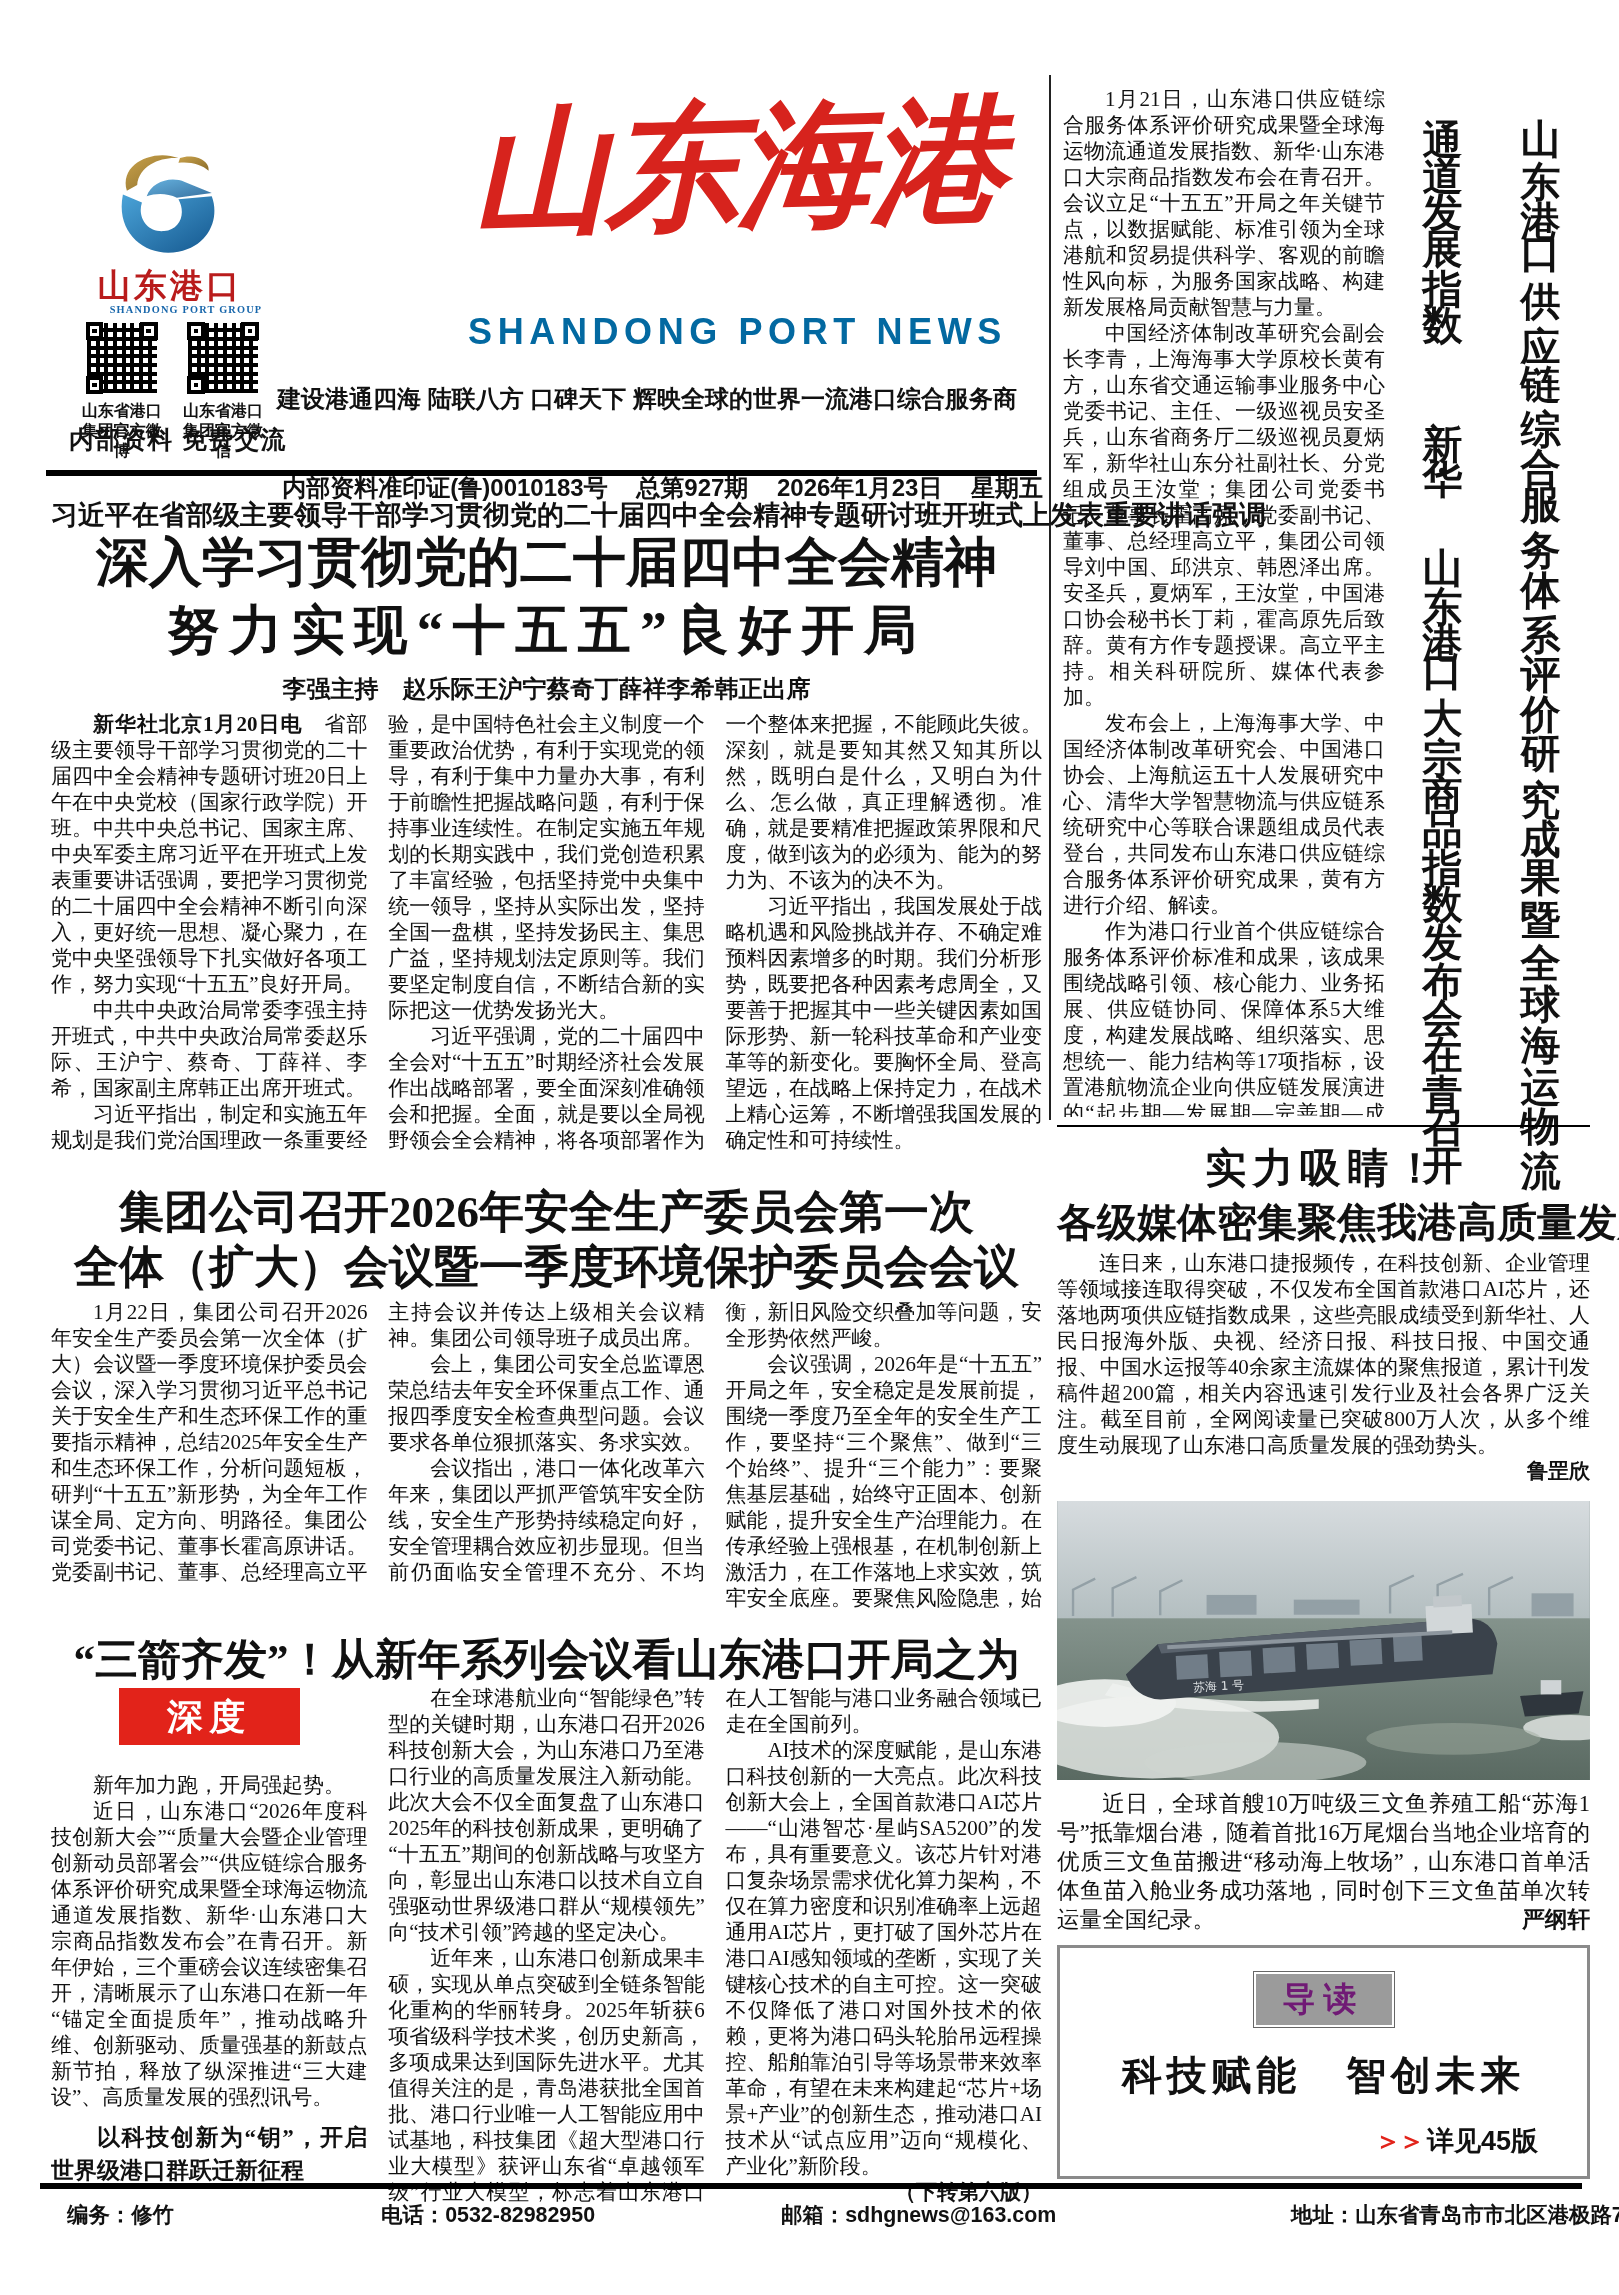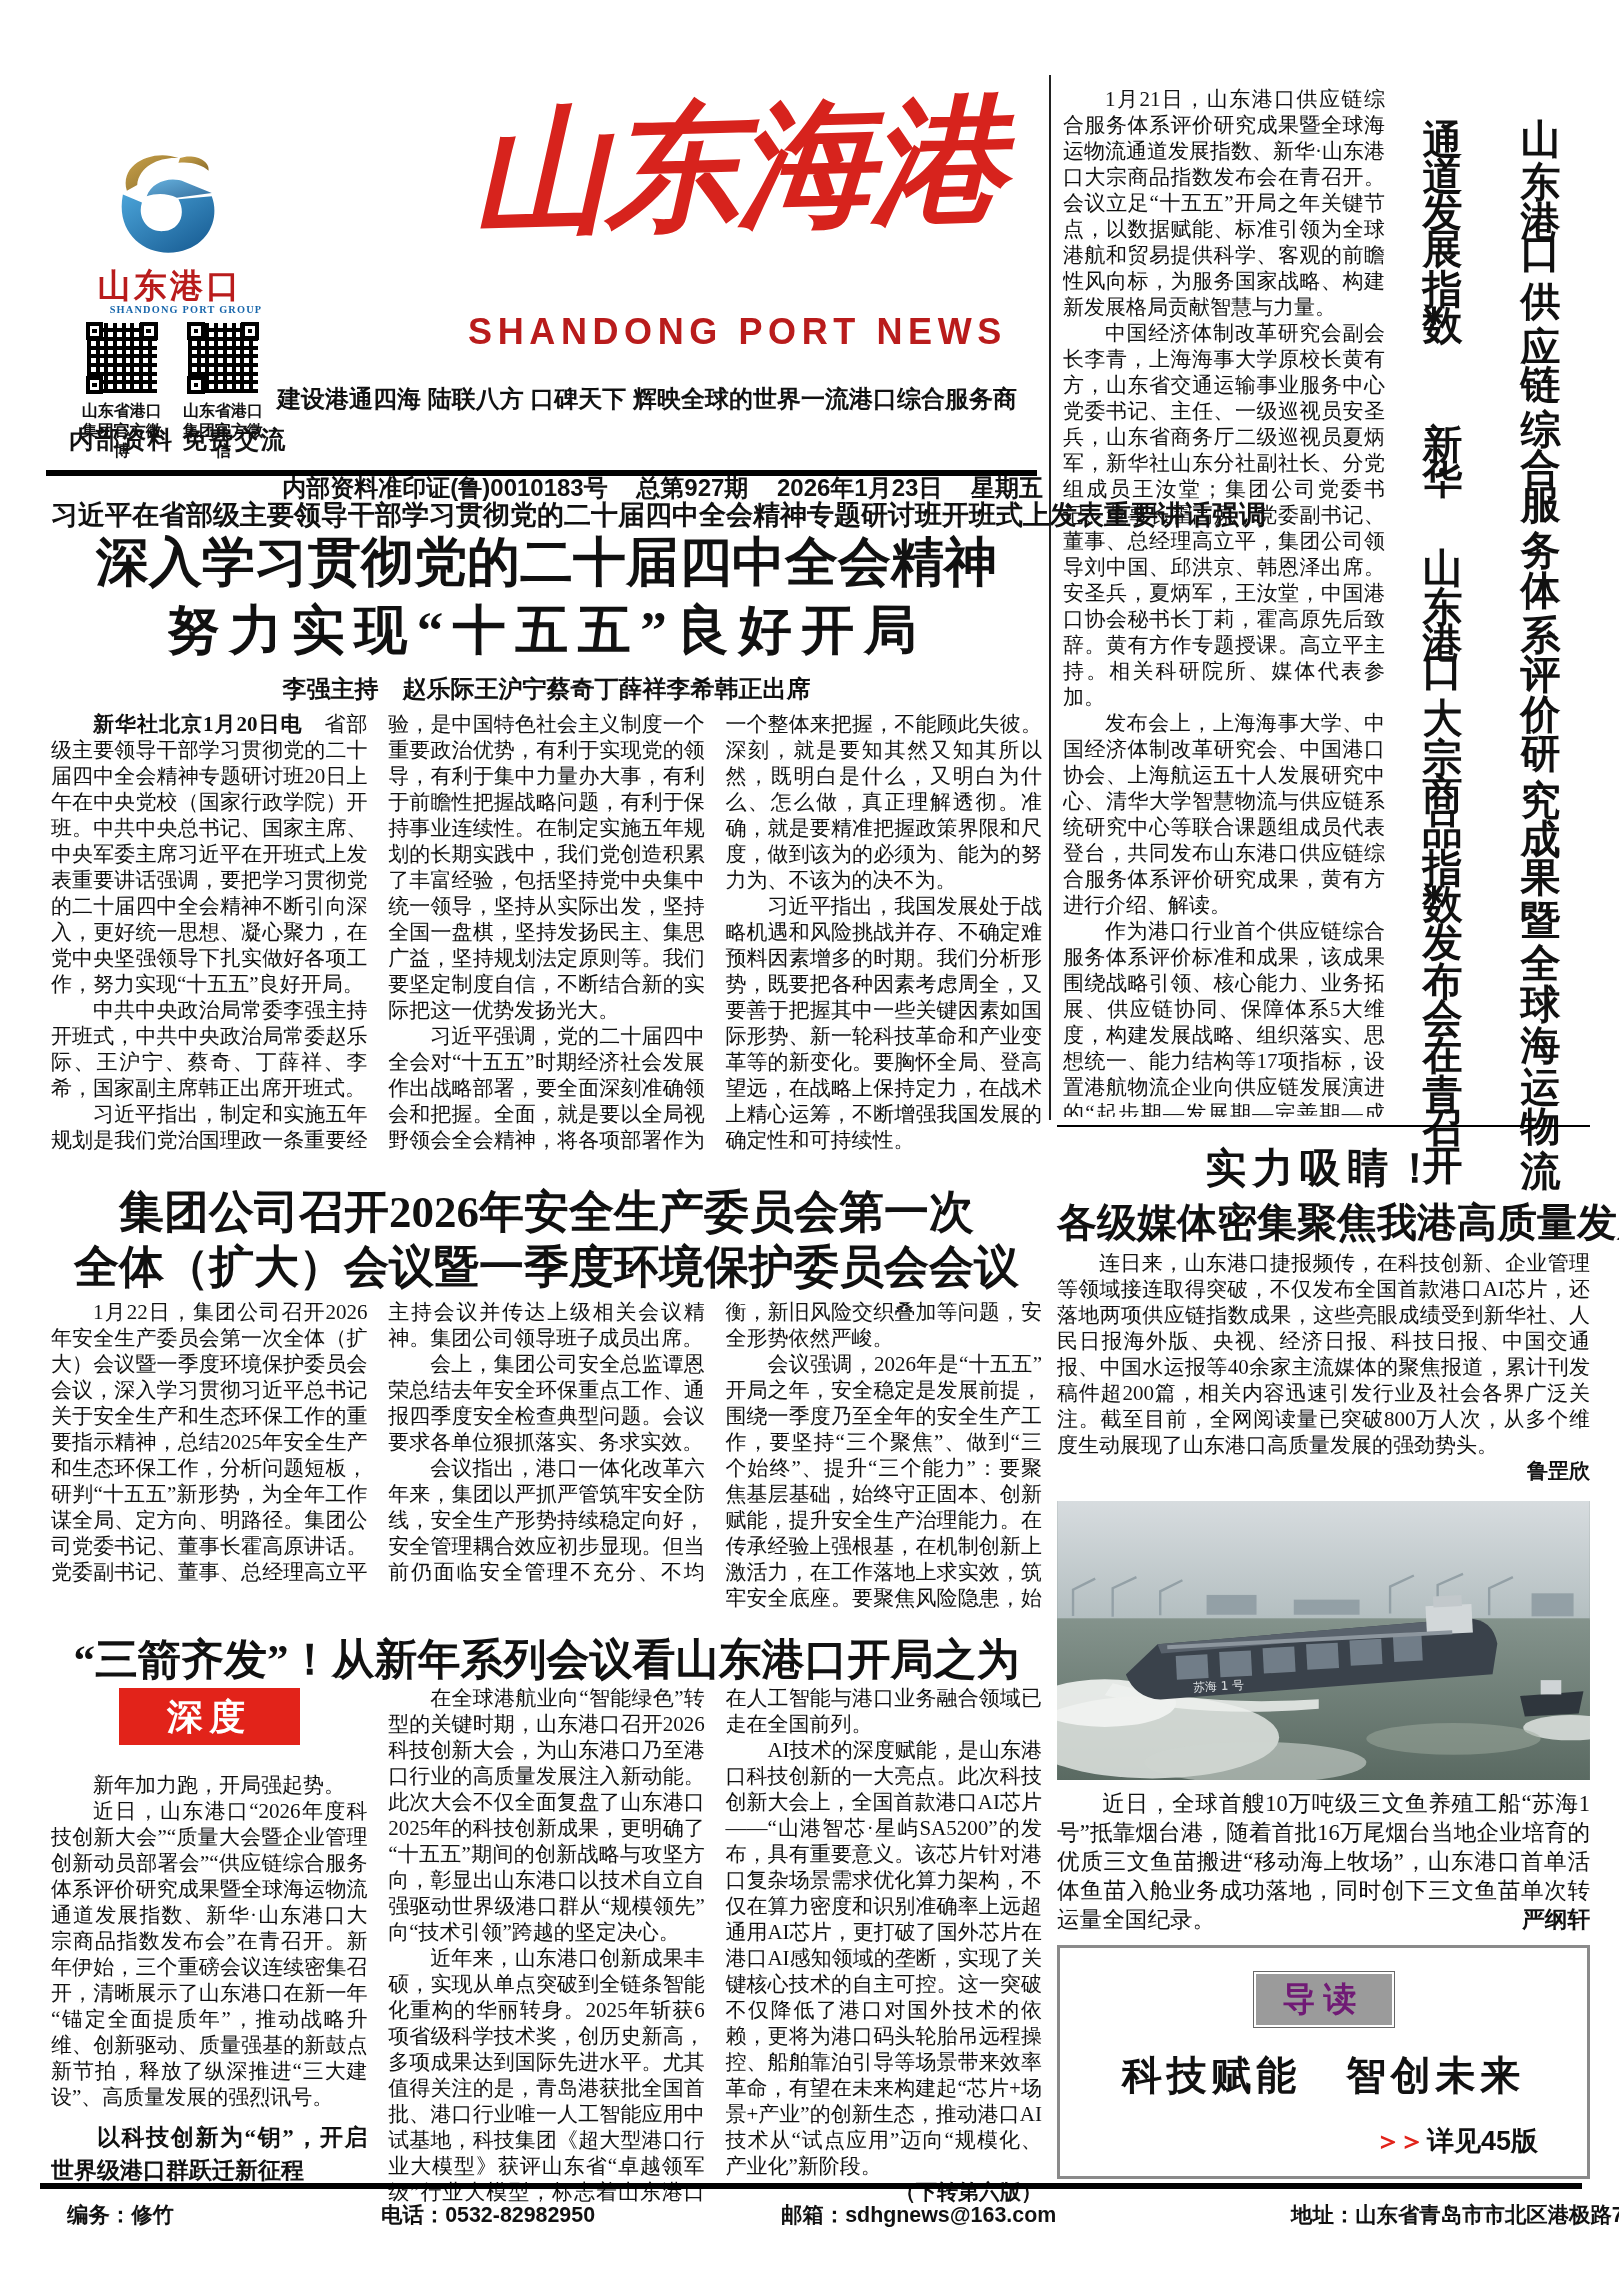--- a/index.html
+++ b/index.html
@@ -23,21 +23,21 @@
   .qr .fm{position:absolute;width:17.5px;height:17.5px;border:4px solid #000;background:#fff;box-sizing:border-box;}
   .qr .fm::after{content:"";position:absolute;left:2.4px;top:2.4px;right:2.4px;bottom:2.4px;background:#000;}
   .fm.tl{left:-0.8px;top:-0.8px;} .fm.tr{right:-0.8px;top:-0.8px;} .fm.bl{left:-0.8px;bottom:-0.8px;}
   .qr-label{font-size:16px;line-height:20px;margin-top:4.8px;font-family:"Liberation Sans","DejaVu Sans",sans-serif;font-weight:bold;}
   .free-note{position:absolute;left:0;top:316px;width:222px;text-align:center;
              font-size:24.6px;font-weight:bold;font-family:"Liberation Sans","DejaVu Sans",sans-serif;letter-spacing:1.6px;}
 
   .mast-title{left:428px;top:32px;width:619px;height:270px;display:flex;align-items:center;justify-content:center;
               font-size:136px;font-weight:bold;color:#d7231d;font-style:italic;letter-spacing:-3.2px;
               transform:rotate(-1.5deg);white-space:nowrap;}
-  .mast-en{left:428px;top:311px;width:619px;text-align:center;color:#b91c1c;
+  .mast-en{left:428px;top:311px;width:619px;text-align:center;color:#0369a1;
            font-size:36px;font-weight:bold;letter-spacing:5.6px;font-family:"Liberation Sans","DejaVu Sans",sans-serif;}
   .tagline{left:268px;top:383px;width:758px;text-align:center;font-size:24px;font-weight:bold;
            font-family:"Liberation Sans","DejaVu Sans",sans-serif;white-space:nowrap;}
   .issue-line{left:268px;top:428px;width:613px;text-align:center;font-size:24px;font-weight:bold;
               font-family:"Liberation Sans","DejaVu Sans",sans-serif;white-space:nowrap;margin-top:44px;}
   .issue-line span{margin:0 14.3px;}
   .rule-top{left:46px;top:470px;width:991px;height:5.6px;background:#000;}
   .vrule-main{left:1049px;top:75px;width:1.6px;height:1045px;background:#222;}
 
   

